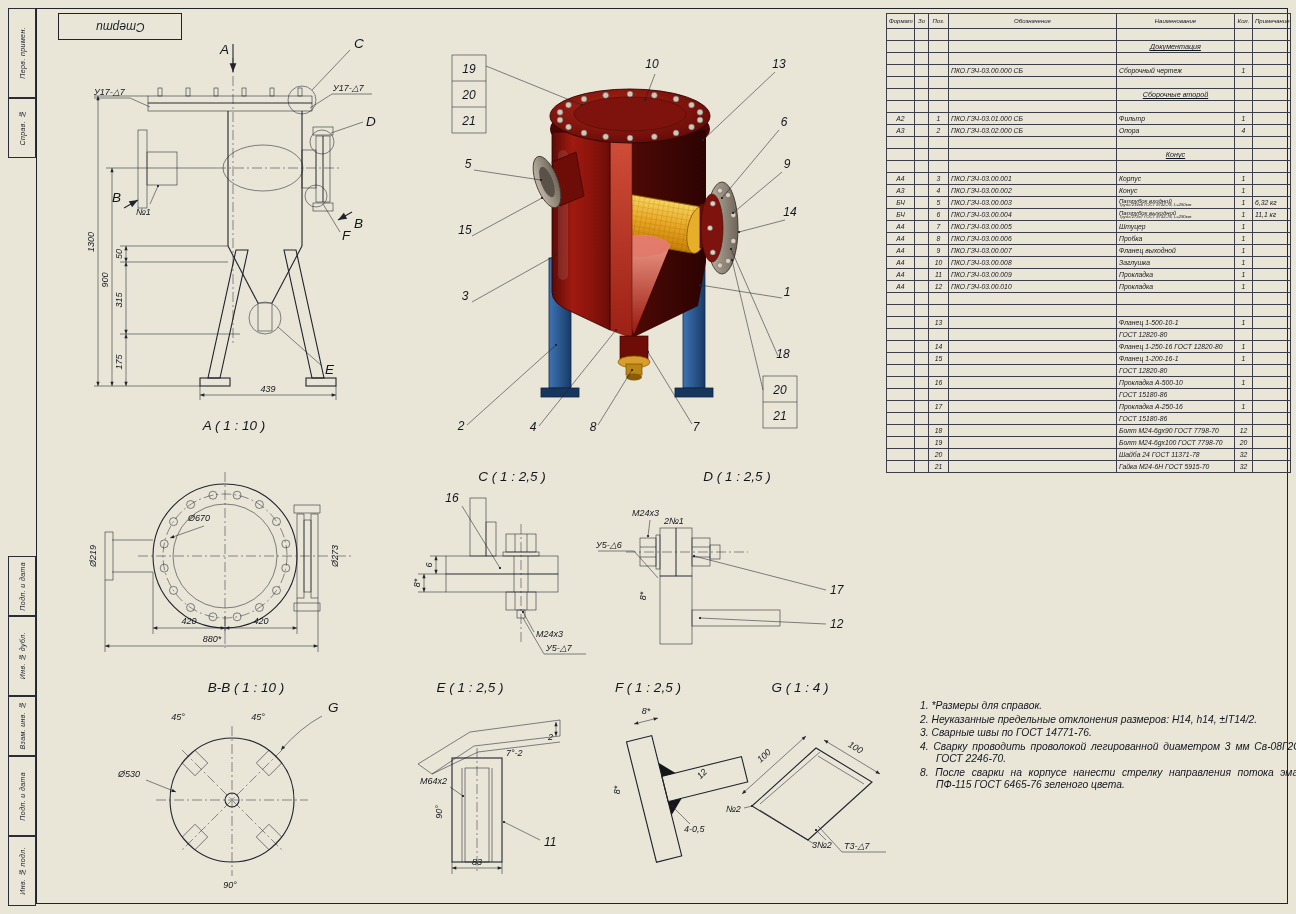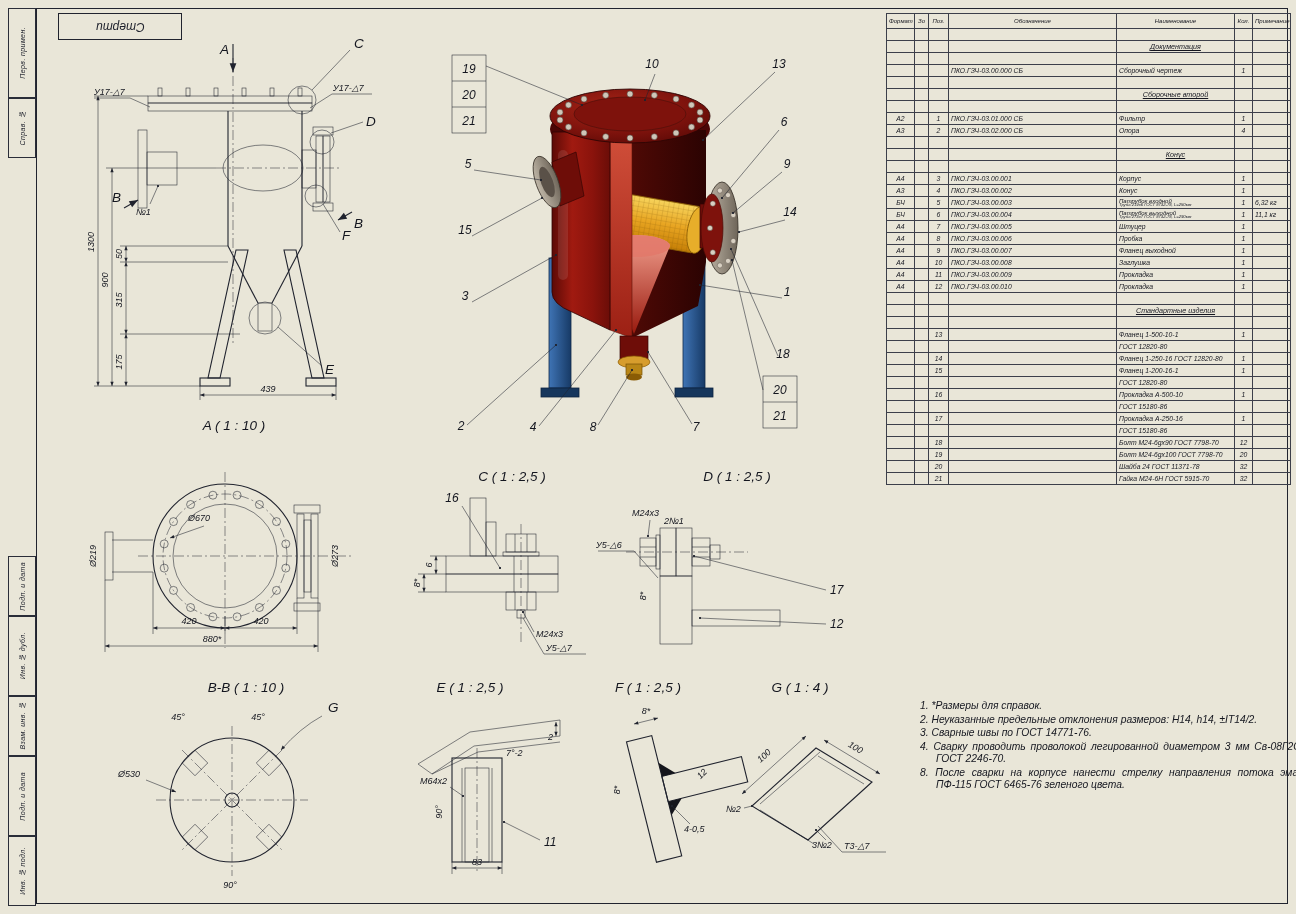--- a/index.html
+++ b/index.html
@@ -752,29 +752,20 @@
         </tr>
         <tr>
           <td class="center"></td>
           <td class="center"></td>
           <td class="center"></td>
           <td></td>
           <td class=" namecell"></td>
           <td class="center"></td>
           <td></td>
         </tr>
-        <tr class="section-row">
-          <td class="center"></td>
-          <td class="center"></td>
-          <td class="center"></td>
-          <td></td>
-          <td class=" namecell">Стандартные изделия</td>
-          <td class="center"></td>
-          <td></td>
-        </tr>
         <tr>
           <td class="center"></td>
           <td class="center"></td>
           <td class="center"></td>
           <td></td>
           <td class=" namecell"></td>
           <td class="center"></td>
           <td></td>
         </tr>
         <tr>

